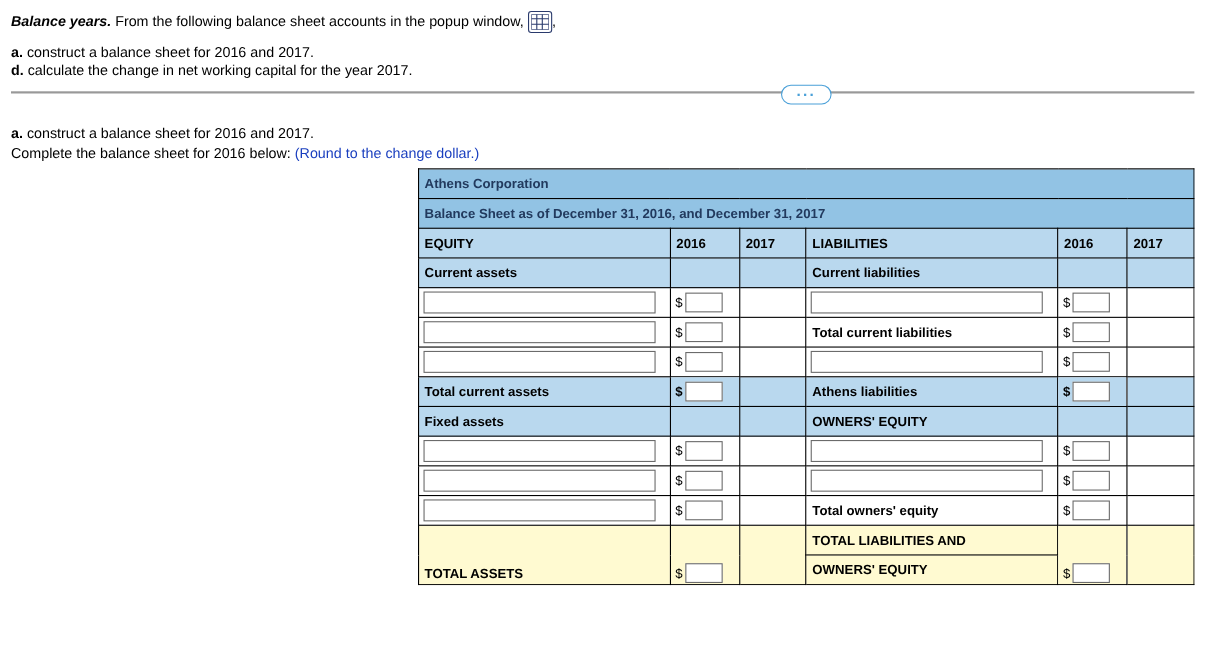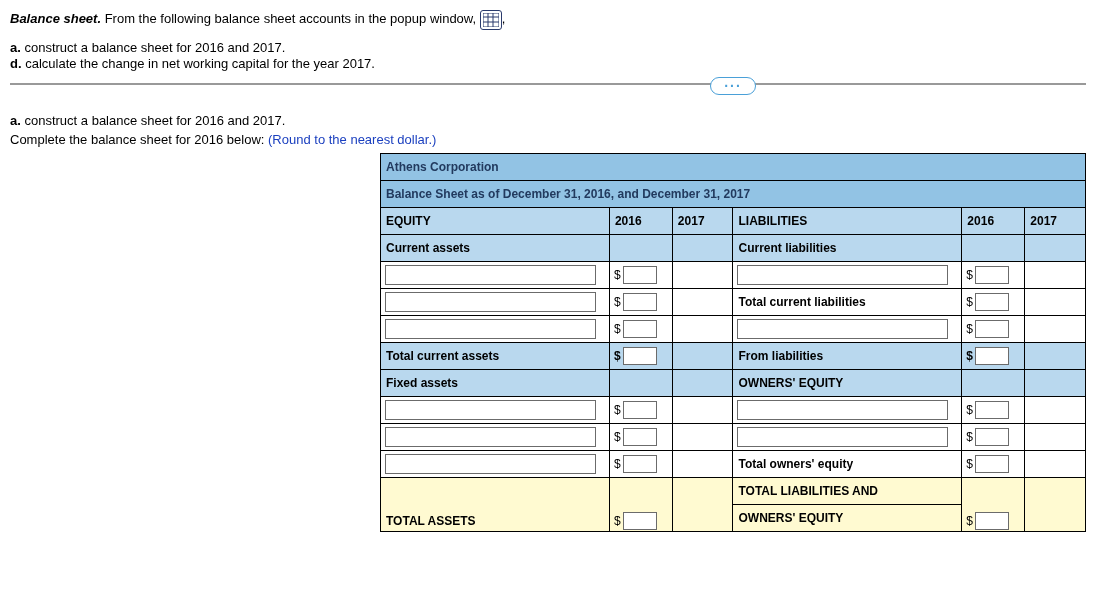--- a/index.html
+++ b/index.html
@@ -98,21 +98,21 @@
     font-size: 12px;
   }
   .total-row td { background: #fffad1; }
   .static-label { font-weight: bold; }
   .nob { font-weight: normal; }
 </style>
 </head>
 <body>
 
 <div class="intro-line">
-  <span class="bolditalic">Balance sheet.</span>
+  <span class="bolditalic">Balance years.</span>
   <span> From the following balance sheet accounts in the popup window, </span>
   <span class="popup-icon">
     <svg width="16" height="14">
         <rect x="0" y="0" width="16" height="14" fill="none" stroke="#2a3a6c" stroke-width="1"></rect>
         <line x1="0" y1="4" x2="16" y2="4" stroke="#2a3a6c"></line>
         <line x1="0" y1="9" x2="16" y2="9" stroke="#2a3a6c"></line>
         <line x1="5" y1="0" x2="5" y2="14" stroke="#2a3a6c"></line>
         <line x1="10" y1="0" x2="10" y2="14" stroke="#2a3a6c"></line>
       </svg>
   </span><span>,</span>
@@ -122,21 +122,21 @@
   <div><b>a.</b> <span>construct a balance sheet for 2016 and 2017.</span></div>
   <div><b>d.</b> <span>calculate the change in net working capital for the year 2017.</span></div>
 </div>
 
 <hr>
 <div class="ellipsis-pill">...</div>
 
 <div class="instr"><b>a.</b> construct a balance sheet for 2016 and 2017.</div>
 <div class="instr">
   <span>Complete the balance sheet for 2016 below:  </span>
-  <span class="round">(Round to the nearest dollar.)</span>
+  <span class="round">(Round to the change dollar.)</span>
 </div>
 
 <table class="balance">
   <tbody>
       <tr class="title-row">
         <td colspan="6">Athens Corporation</td>
       </tr>
   <tr class="title-row">
         <td colspan="6" class="nob">Balance Sheet as of December 31, 2016, and December 31, 2017</td>
       </tr>
@@ -177,21 +177,21 @@
     <td class="val-cell"><span class="dollar">$</span><input class="val-input" style=""></td>
     <td></td>
     <td class="val-cell"><input class="label-input" style=""></td>
     <td class="val-cell"><span class="dollar">$</span><input class="val-input" style=""></td>
     <td></td>
   </tr>
   <tr class="subheader-row">
     <td>Total current assets</td>
     <td class="val-cell" style="background:#b9d8ee;"><span class="dollar">$</span><input class="val-input" style=""></td>
     <td></td>
-    <td>From liabilities</td>
+    <td>Athens liabilities</td>
     <td class="val-cell" style="background:#b9d8ee;"><span class="dollar">$</span><input class="val-input" style=""></td>
     <td></td>
   </tr>
   <tr class="subheader-row">
     <td>Fixed assets</td>
     <td></td>
         <td></td>
     <td>OWNERS' EQUITY</td>
     <td></td>
         <td></td>

